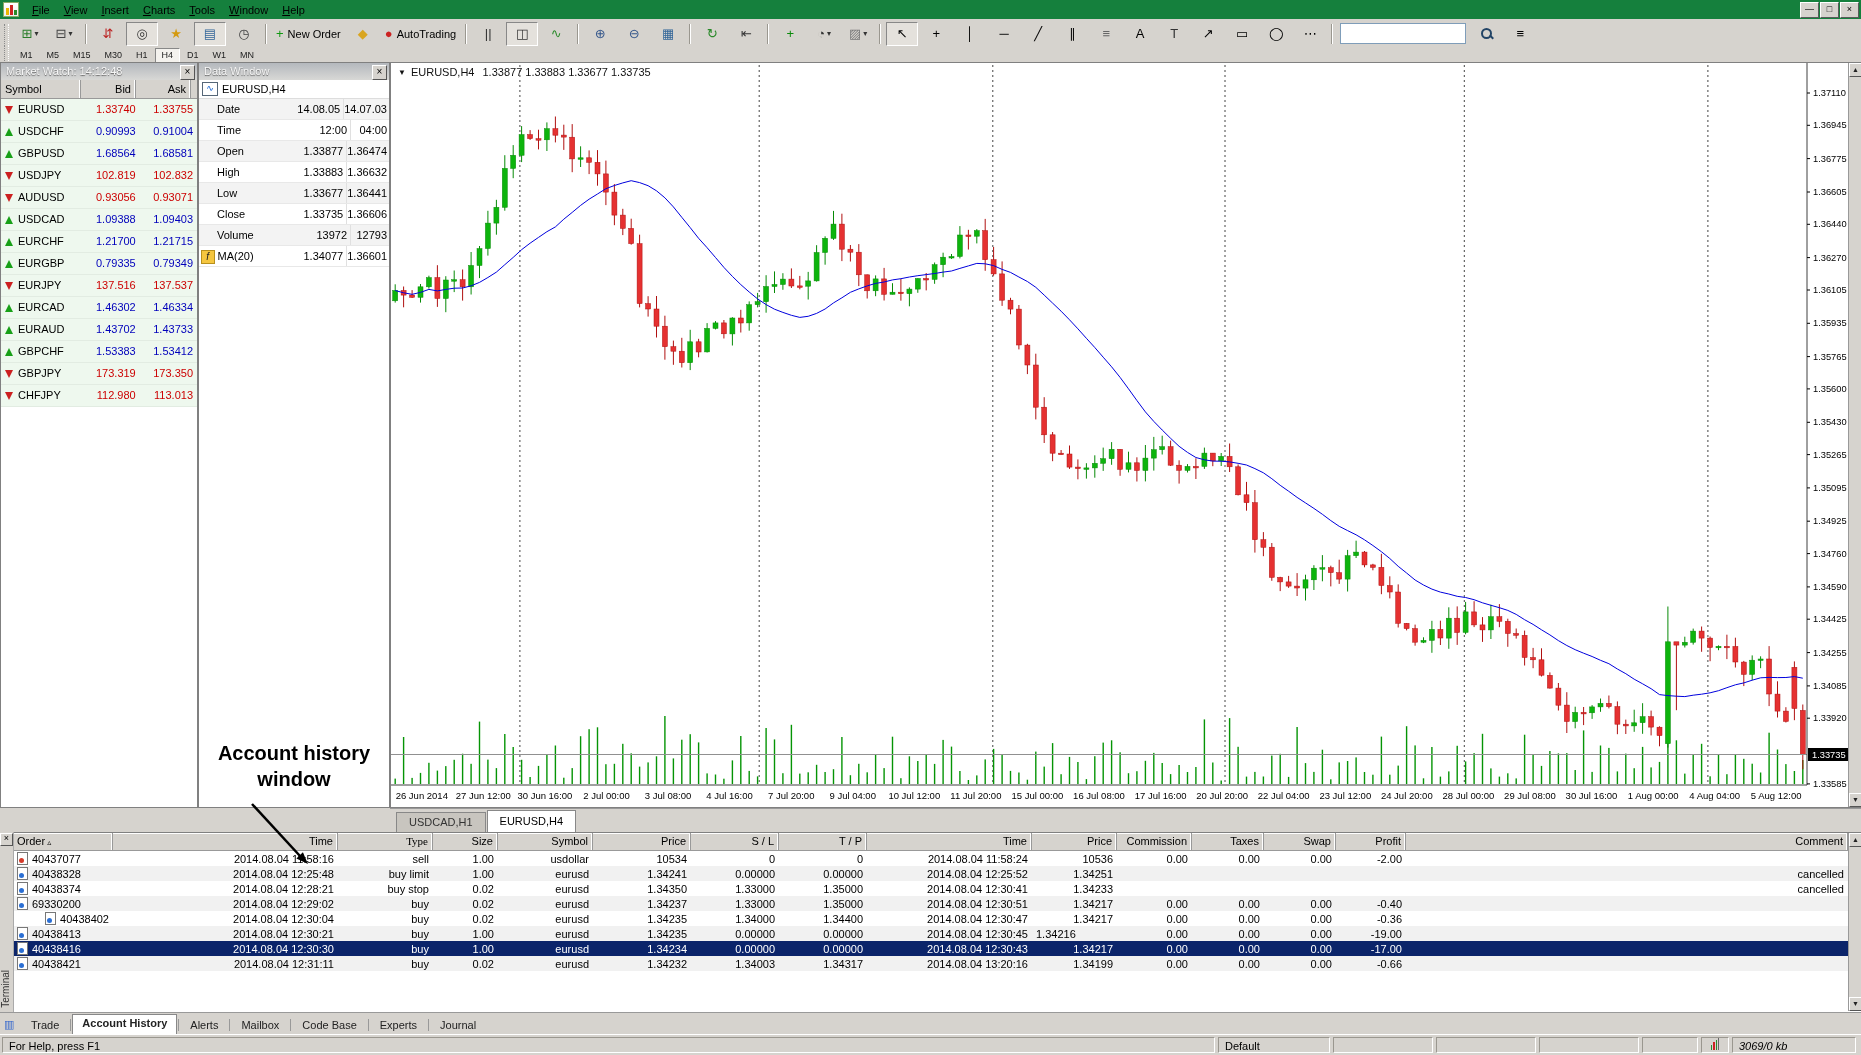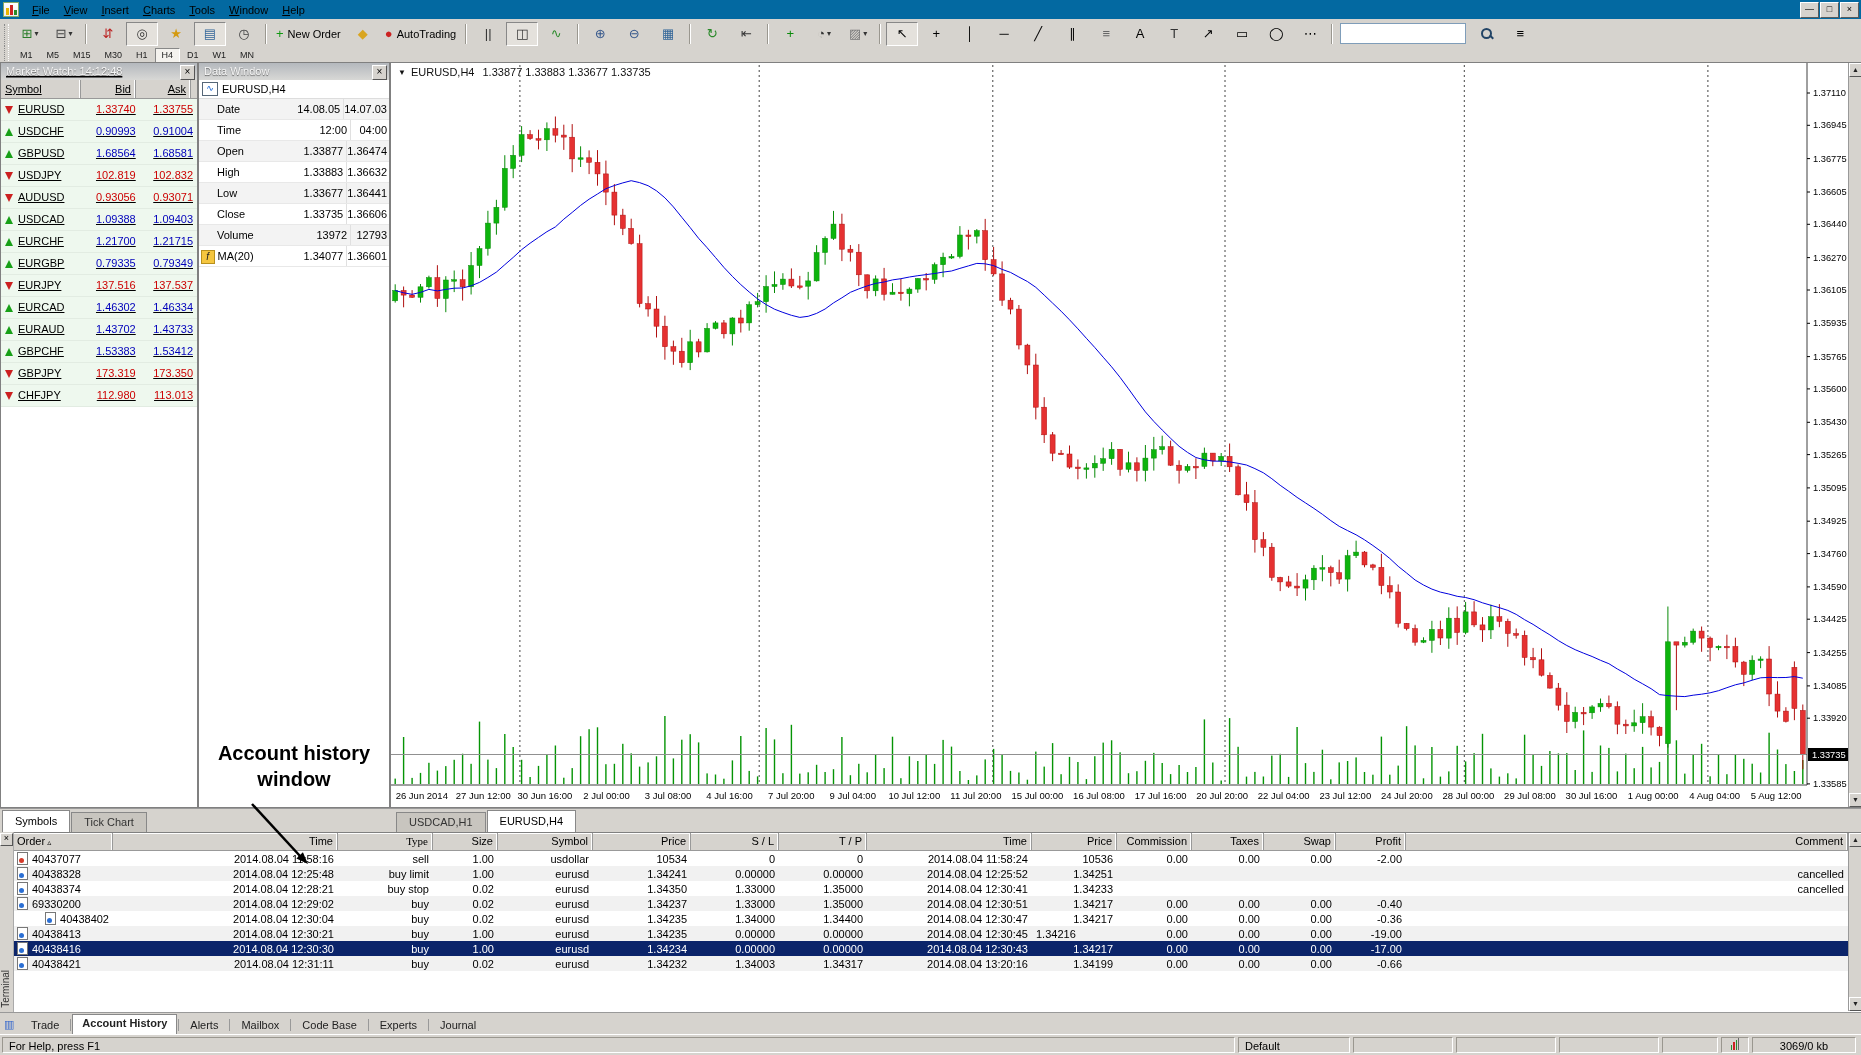--- a/index.html
+++ b/index.html
@@ -1,21 +1,21 @@
 <!DOCTYPE html>
 <html><head>
 <meta charset="utf-8">
 <style>
   html,body{margin:0;padding:0;background:#888;}
   #app{position:relative;width:1861px;height:1055px;overflow:hidden;background:#d6d3ce;
        font-family:"Liberation Sans","DejaVu Sans",sans-serif;font-size:11px;color:#000;
        -webkit-font-smoothing:none;}
   .abs{position:absolute;}
   
-  #menubar{left:0;top:0;width:1861px;height:19px;background:#0369a1;border-bottom:1px solid #bdbab4;
+  #menubar{left:0;top:0;width:1861px;height:19px;background:#15803d;border-bottom:1px solid #bdbab4;
            display:flex;align-items:center;}
   #app-icon{width:14px;height:13px;margin:0 6px 0 3px;border:1px solid #8a6;background:
      linear-gradient(#fff,#eee);position:relative;}
   #app-icon i{position:absolute;bottom:1px;width:3px;}
   .menu-item{display:inline-block;padding:2px 7px;cursor:default;}
   .menu-item::first-letter{text-decoration:underline;}
   #win-controls{margin-left:auto;display:flex;margin-right:2px;}
   .winbtn{width:17px;height:14px;margin-left:1px;background:#d6d3ce;border:1px solid;
           border-color:#fff #5a5a5a #5a5a5a #fff;font-size:9px;line-height:12px;text-align:center;}
   
@@ -40,21 +40,21 @@
   .tfbtn{font-size:9px;padding:0 6px;height:13px;line-height:13px;color:#222;border:1px solid transparent;}
   .tfbtn.active{background:#f4f2ee;border-color:#888 #fff #fff #888;}
   
   .panel{background:#fff;border:1px solid #808080;box-sizing:border-box;}
   .ptitle{height:17px;background:linear-gradient(#b4b8bd,#d8d8d6);color:#f6f6f6;font-size:11px;
           line-height:17px;padding-left:5px;position:relative;text-shadow:0 1px 1px #666;}
   .pclose{position:absolute;right:2px;top:2px;width:13px;height:13px;background:#d6d3ce;
           border:1px solid;border-color:#fff #555 #555 #fff;font-size:10px;line-height:11px;
           text-align:center;color:#000;text-shadow:none;}
   
-  #mwatch{left:0;top:62px;width:198px;height:746px;text-decoration:underline;}
+  #mwatch{left:0;top:62px;width:198px;height:746px;}
   .mwhead{display:flex;height:18px;background:#d6d3ce;border-bottom:1px solid #999;}
   .mwhead div{border-right:1px solid #999;box-shadow:inset -1px 0 0 #fff;line-height:18px;padding:0 4px;}
   .mwrow{display:flex;height:21px;line-height:21px;background:#eef8ee;border-bottom:1px solid #e2ece2;}
   .mwrow .sym{width:80px;padding-left:4px;display:flex;align-items:center;}
   .mwrow .bid,.mwrow .ask{width:55px;text-align:right;padding-right:4px;}
   .arr{width:0;height:0;margin-right:5px;}
   .arr.up{border-left:4px solid transparent;border-right:4px solid transparent;border-bottom:8px solid #18a018;}
   .arr.down{border-left:4px solid transparent;border-right:4px solid transparent;border-top:8px solid #cc2020;}
   .px-red{color:#cc0000;} .px-blue{color:#0000bb;}
   
@@ -1069,24 +1069,20 @@
   <div id="chart-title" class="abs">
     <span class="caret">▼</span>
     <span style="margin-right:8px;">EURUSD,H4</span>
     <span>1.33877 1.33883 1.33677 1.33735</span>
   </div>
   <div id="chart-scroll" class="abs">
     <div class="scrbtn">▲</div>
     <div class="scrbtn bot">▼</div>
   </div>
 
-  <div id="mw-tabs" class="abs">
-      <div class="ctab active">Symbols</div>
-      <div class="ctab">Tick Chart</div>
-    </div>
   <div id="chart-tabs" class="abs">
       <div class="ctab">USDCAD,H1</div>
       <div class="ctab active">EURUSD,H4</div>
     </div>
 
   <div id="terminal" class="abs">
     <div id="term-table" style="margin-left:13px;margin-right:13px;">
         <div class="trow thead">
           <div class="tc" style="width: 100px; text-align: left;"><span>Order</span><span style="font-size: 8px;"> ▵</span></div>
           <div class="tc" style="width: 225px; text-align: right;"><span>Time</span></div>
@@ -1275,15 +1271,15 @@
     <div class="scell" style="width:100px;"></div>
     <div class="scell" style="width:56px;"></div>
     <div class="scell" style="width:28px;">
       <div id="histicon">
           <i style="height:5px;background:#2a8a2a;"></i>
           <i style="height:8px;background:#cc2222;"></i>
           <i style="height:10px;background:#2a8a2a;"></i>
           <i style="height:12px;background:#666;"></i>
         </div>
     </div>
-    <div class="scell" style="width:104px;text-align:center;">3069/0 kb</div>
+    <div class="scell" style="width:124px;text-align:left;font-style:italic;">3069/0 kb</div>
   </div>
 </div>
 
 </body></html>

